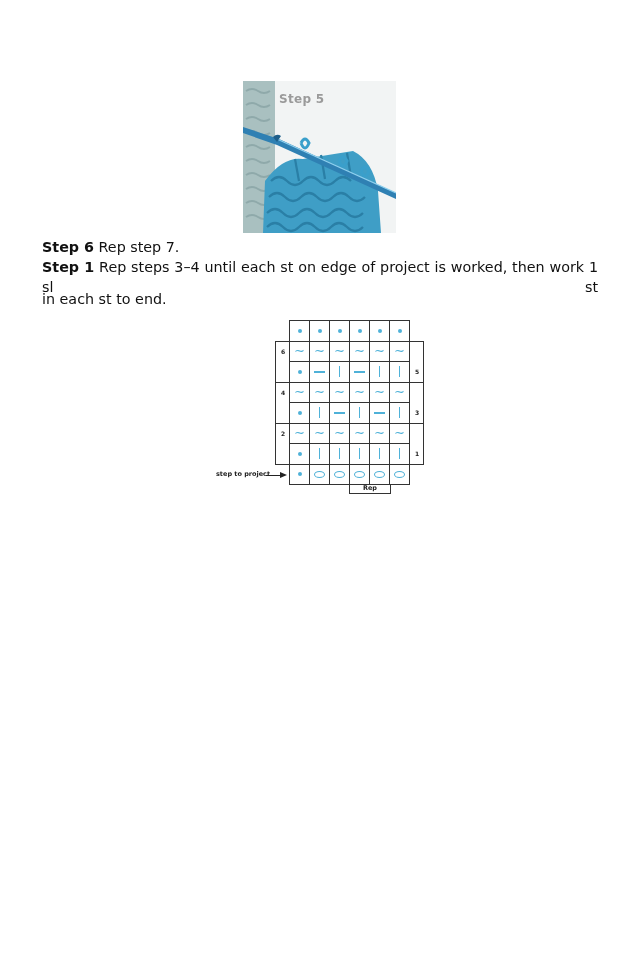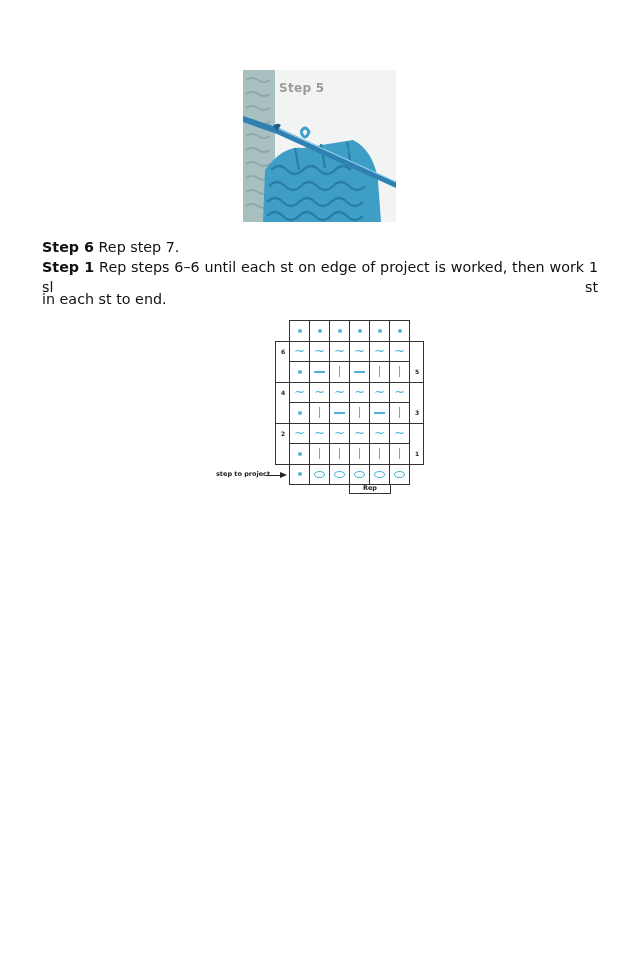--- a/index.html
+++ b/index.html
@@ -1,17 +1,17 @@
 <!DOCTYPE html>
 <html><head>
 <meta charset="utf-8">
 <style>
   html, body { margin:0; padding:0; background:#ffffff; }
   body { width:640px; height:960px; position:relative; overflow:hidden; font-family:"DejaVu Sans", sans-serif; color:#111; }
-  .photo { position:absolute; left:243px; top:70px; width:153px; height:152px; overflow:hidden; background:#f1f3f3; }
+  .photo { position:absolute; left:243px; top:81px; width:153px; height:152px; overflow:hidden; background:#f1f3f3; }
   .photo .step-label { position:absolute; left:36px; top:11px; font-family:"DejaVu Sans", sans-serif; font-weight:bold; font-size:12px; color:#9a9a9a; letter-spacing:0.3px; }
   .para { position:absolute; left:42px; font-size:14.3px; line-height:20px; }
   .para b { font-weight:bold;text-align:center; }
   .just { width:556px; text-align:justify; text-align-last:justify; }
   .chart { position:absolute; left:0; top:0; width:640px; height:520px; pointer-events:none; }
   .chart * { pointer-events:auto; }
   .cell { position:absolute; width:20px; height:20px; box-sizing:border-box; border:1px solid #333; background:#fff; display:flex; align-items:center; justify-content:center; }
   .sym-dot { width:4px; height:4px; border-radius:50%; background:#4fb1d8; }
   .sym-v { width:1.5px; height:11px; background:#4fb1d8; }
   .sym-h { width:11px; height:1.5px; background:#4fb1d8; }
@@ -63,21 +63,21 @@
     </g>
   </svg>
   <span class="step-label">Step 5</span>
 </div>
 
 <div class="para" style="top:237px;">
   <b>Step 6</b><span> Rep step 7.</span>
 </div>
 
 <div class="para just" style="top:257px;">
-  <b>Step 1</b><span> Rep steps 6–6 until each st on edge of project is worked, then work 1 sl st</span>
+  <b>Step 1</b><span> Rep steps 3–4 until each st on edge of project is worked, then work 1 sl st</span>
 </div>
 <div class="para" style="top:289px;">
   <span>in each st to end.</span>
 </div>
 
 <div class="chart" id="chart">
     <div class="cell" style="left: 289px; top: 320px; height: 21.5px; width: 21px;">
       <span class="sym-dot"></span>
     </div>
     <div class="cell" style="left: 309px; top: 320px; height: 21.5px; width: 21px;">

